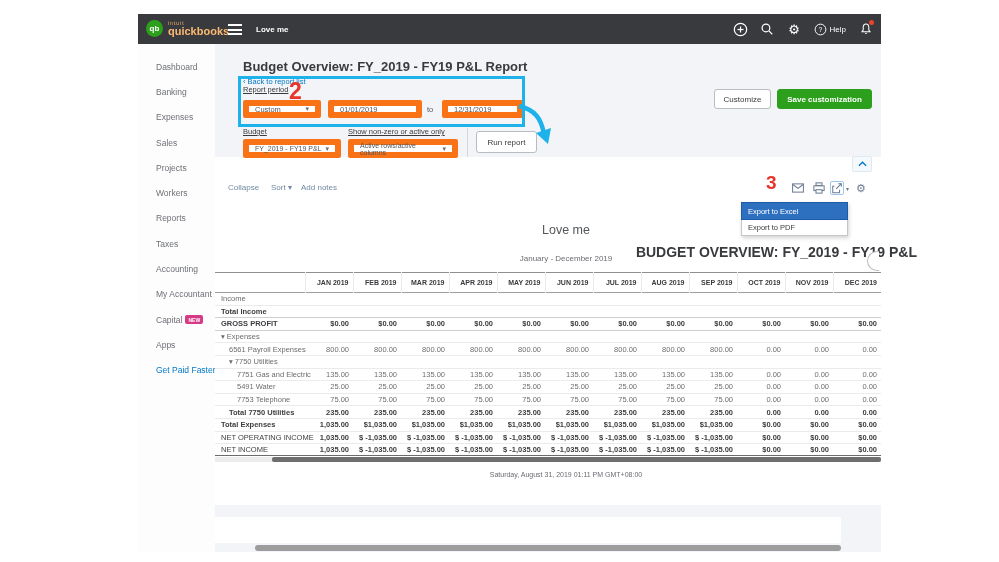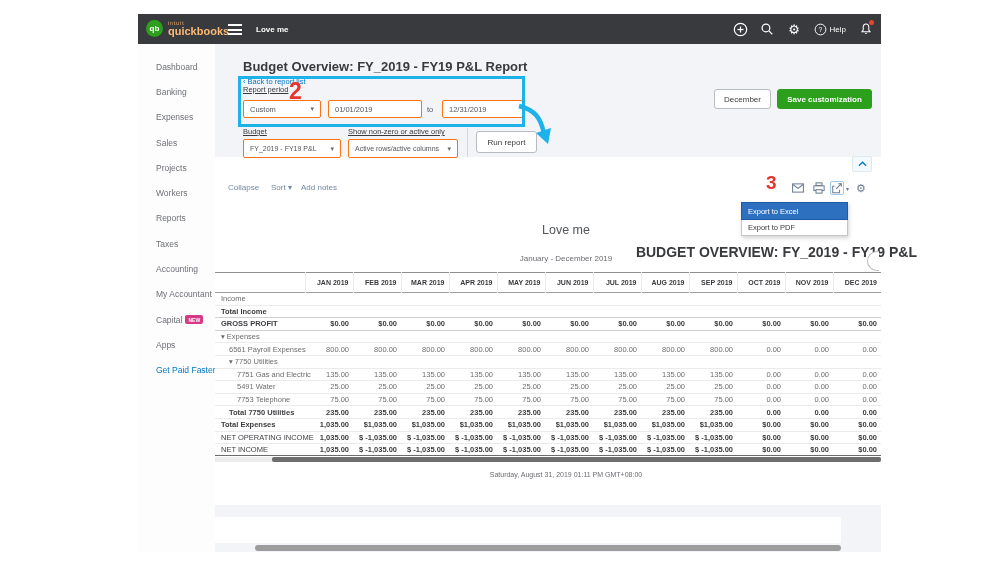--- a/index.html
+++ b/index.html
@@ -29,21 +29,21 @@
   .side-item { height:25.3px; display:flex; align-items:center; padding-left:18px; font-size:8.5px; color:#6e7075; cursor:pointer; white-space:nowrap; }
   .side-item .badge { margin-left:3px; background:#d63a86; color:#fff; font-size:5px; font-weight:bold; padding:1.5px 3px; border-radius:2px; }
   .side-item.accent { color:#0077c5; }
 
   
   .content { position:absolute; left:77px; top:30px; width:666px; height:508px; background:#f3f4f7; }
   .page-title { position:absolute; left:28px; top:15px; font-size:13px; font-weight:600; color:#393a3d; }
 
   .back-link { position:absolute; left:28px; top:33px; font-size:7.5px; color:#0077c5; z-index:4; }
   .field-label { position:absolute; font-size:7.5px; color:#393a3d; text-decoration:underline; z-index:4; }
-  .fake-select, .fake-input { position:absolute; background:#fff; border:1px solid #f97316; border-radius:2px; font-size:7.5px; color:#53565a; display:flex; align-items:center; padding:0 6px; z-index:4; }
+  .fake-select, .fake-input { position:absolute; background:#fff; border:6px solid #f97316; border-radius:2px; font-size:7.5px; color:#53565a; display:flex; align-items:center; padding:0 6px; z-index:4; }
   .fake-select .caret { margin-left:auto; color:#6b6c72; font-size:7px; }
   .to-label { position:absolute; font-size:7.5px; color:#53565a; z-index:4; }
   .v-div { position:absolute; left:252px; top:84px; width:1px; height:30px; background:#d5d5d5; }
   .btn { position:absolute; display:flex; align-items:center; justify-content:center; font-size:8px; border-radius:3px; cursor:pointer; }
   .btn-plain { background:#fff; border:1px solid #b9bcc0; color:#393a3d; }
   .btn-green { background:#2ca01c; border:1px solid #2ca01c; color:#fff; font-weight:bold; }
 
   
   .anno-box { position:absolute; left:23px; top:32px; width:287px; height:51px; border:3px solid #1db2e9; z-index:6; pointer-events:none; }
   .anno-num { position:absolute; font-weight:bold; color:#e8352c; z-index:7; font-family:"Liberation Sans", sans-serif; }
@@ -221,21 +221,21 @@
         <span>FY_2019 - FY19 P&amp;L</span>
           <span class="caret">▾</span>
       </div>
       <div class="fake-select" style="left:133px; top:95px; width:110px; height:19px; font-size:7px;">
         <span>Active rows/active columns</span>
           <span class="caret">▾</span>
       </div>
       <div class="v-div"></div>
       <div class="btn btn-plain" style="left:261px; top:87px; width:61px; height:22px;">Run report</div>
 
-      <div class="btn btn-plain" style="left:499px; top:45px; width:57px; height:20px;">December</div>
+      <div class="btn btn-plain" style="left:499px; top:45px; width:57px; height:20px;">Customize</div>
       <div class="btn btn-green" style="left:562px; top:45px; width:95px; height:20px;">Save customization</div>
 
       <div class="anno-box"></div>
       <div class="anno-num anno-2">2</div>
       <svg class="anno-arrow" width="42" height="48" viewBox="0 0 42 48">
         <path d="M2,4 C 18,8 24,16 27,32" fill="none" stroke="#1db2e9" stroke-width="4.5"></path>
         <polygon points="19,31 34,26 31,42" fill="#1db2e9"></polygon>
       </svg>
       <div class="anno-num anno-3">3</div>
 

